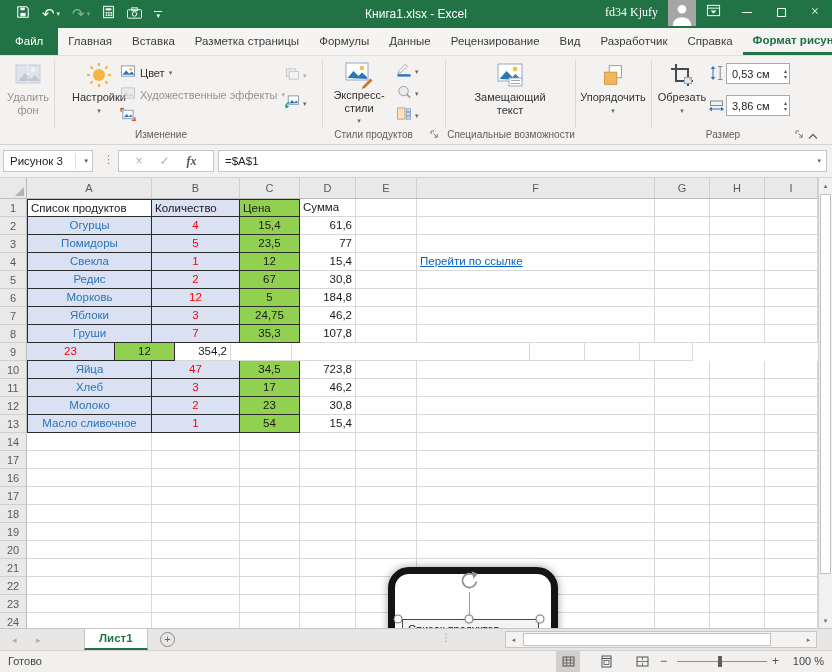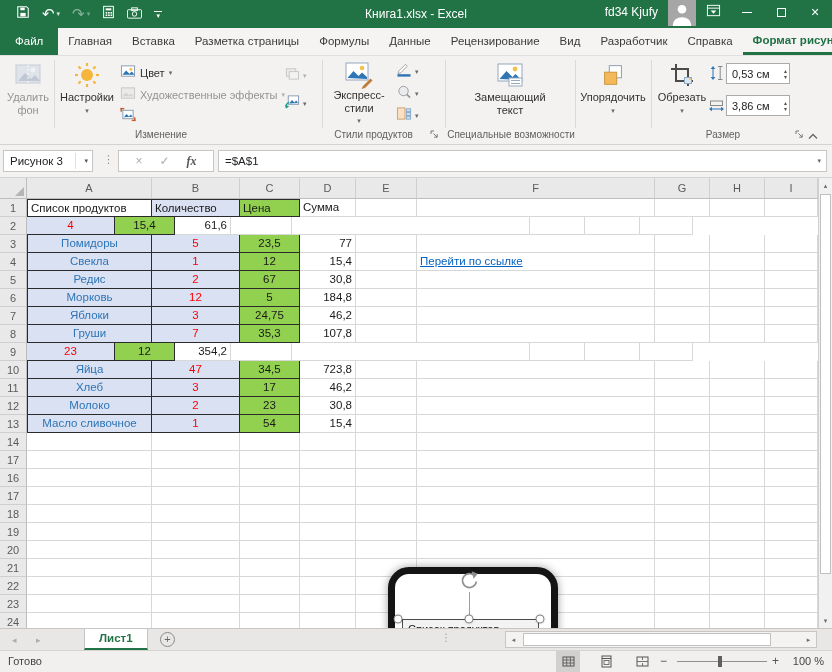--- a/index.html
+++ b/index.html
@@ -8,21 +8,21 @@
 
   
   .titlebar { position:absolute; left:0; top:0; width:832px; height:28px;
     background:#217346; color:#fff; display:flex; align-items:center; }
   .qat { display:flex; align-items:center; gap:0; margin-left:10px; }
   .qbtn { display:flex; align-items:center; height:28px; padding:0 6px; cursor:default; }
   .qbtn .arr { font-size:7px; margin-left:2px; color:#d8e6de; }
   .dimw { opacity:.45; }
   .uglyph { font-size:15px; line-height:28px; }
   .wtitle { position:absolute; left:0; right:0; text-align:center; font-size:12px; pointer-events:none; }
-  .tbright { position:absolute; right:0; top:0; height:24px; display:flex; align-items:center; }
+  .tbright { position:absolute; right:0; top:0; height:24px; display:flex; align-items:center;font-family:Liberation Serif, serif; }
   .uname { font-size:12px; margin-right:10px; }
   .avatar { width:28px; height:28px; background:#a6a6a6; display:flex; align-items:flex-end; justify-content:center; overflow:hidden; }
   .wbtn { width:34px; height:28px; display:flex; align-items:center; justify-content:center; }
   .minline { width:10px; border-top:1px solid #fff; }
   .maxbox { width:9px; height:9px; border:1px solid #fff; }
   .closex { font-size:14px; }
 
   
   .tabrow { position:absolute; left:0; top:28px; width:832px; height:28px; background:#f5f4f2;
     display:flex; align-items:stretch; border-bottom:1px solid #e2e0de; }
@@ -233,21 +233,21 @@
     <span class="bicon">
         <svg width="28" height="28" viewBox="0 0 28 28">
           <rect x="2" y="4" width="24" height="18" fill="#cdd6e4" stroke="#9aa7bd"></rect>
           <path d="M4 20l7-8 6 6 4-4 5 6z" fill="#8fa0ba"></path>
           <circle cx="19" cy="9" r="2.4" fill="#eef2f8"></circle>
           <path d="M14 4v18" stroke="#fff" stroke-dasharray="2 2"></path>
         </svg>
       </span>
     <span class="blbl">Удалить фон</span>
   </div>
-  <div class="bigbtn" style="left:58px;width:58px">
+  <div class="bigbtn" style="left:70px;width:58px">
     <span class="bicon">
         <svg width="26" height="26" viewBox="0 0 26 26">
           <circle cx="13" cy="13" r="6" fill="#f6b53d"></circle>
           <g stroke="#f6b53d" stroke-width="2.2">
             <line x1="13" y1="1" x2="13" y2="4"></line>
             <line x1="13" y1="22" x2="13" y2="25"></line>
             <line x1="1" y1="13" x2="4" y2="13"></line>
             <line x1="22" y1="13" x2="25" y2="13"></line>
             <line x1="4.5" y1="4.5" x2="6.7" y2="6.7"></line>
             <line x1="19.3" y1="19.3" x2="21.5" y2="21.5"></line>
@@ -475,20 +475,21 @@
         <div class="c tb tbt grn" style="width: 60px;">Цена</div>
         <div class="c" style="width: 56px;">Сумма</div>
         <div class="c" style="width: 61px;"></div>
         <div class="c" style="width: 238px;"></div>
         <div class="c" style="width: 55px;"></div>
         <div class="c" style="width: 55px;"></div>
         <div class="c" style="width: 53px;"></div>
       </div>
       <div class="grow">
         <div class="rh">2</div>
+        <div class="c tb tbl lav tblue ctr" style="width: 125px;">Огурцы</div>
         <div class="c tb lav tred ctr" style="width: 88px;">4</div>
         <div class="c tb grn ctr" style="width: 60px;">15,4</div>
         <div class="c ar" style="width: 56px;">61,6</div>
         <div class="c" style="width: 61px;"></div>
         <div class="c" style="width: 238px;"></div>
         <div class="c" style="width: 55px;"></div>
         <div class="c" style="width: 55px;"></div>
         <div class="c" style="width: 53px;"></div>
       </div>
       <div class="grow">

